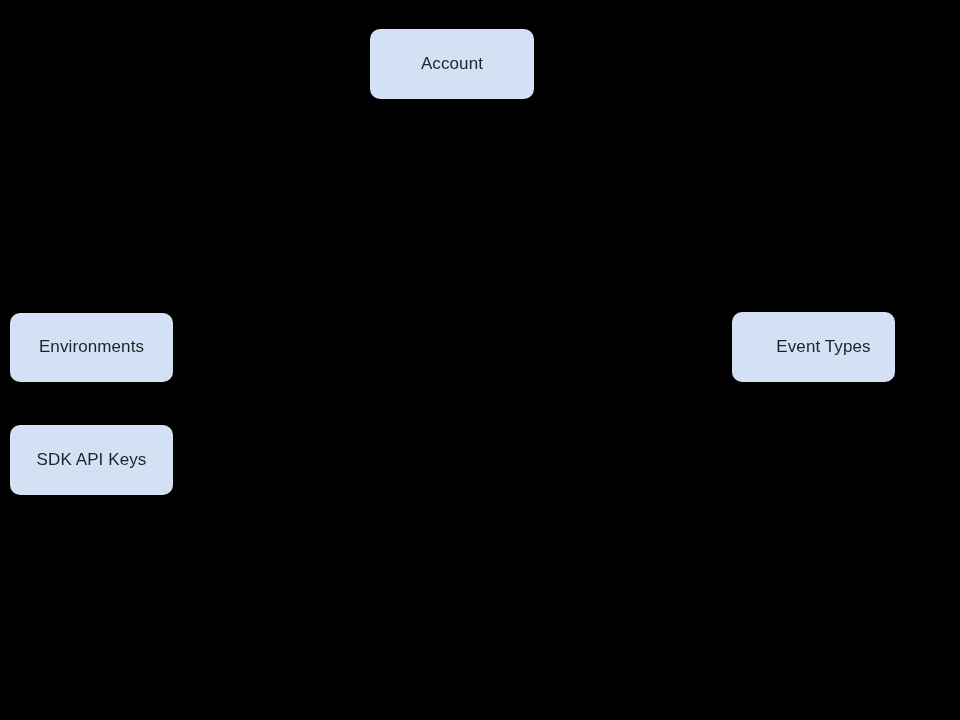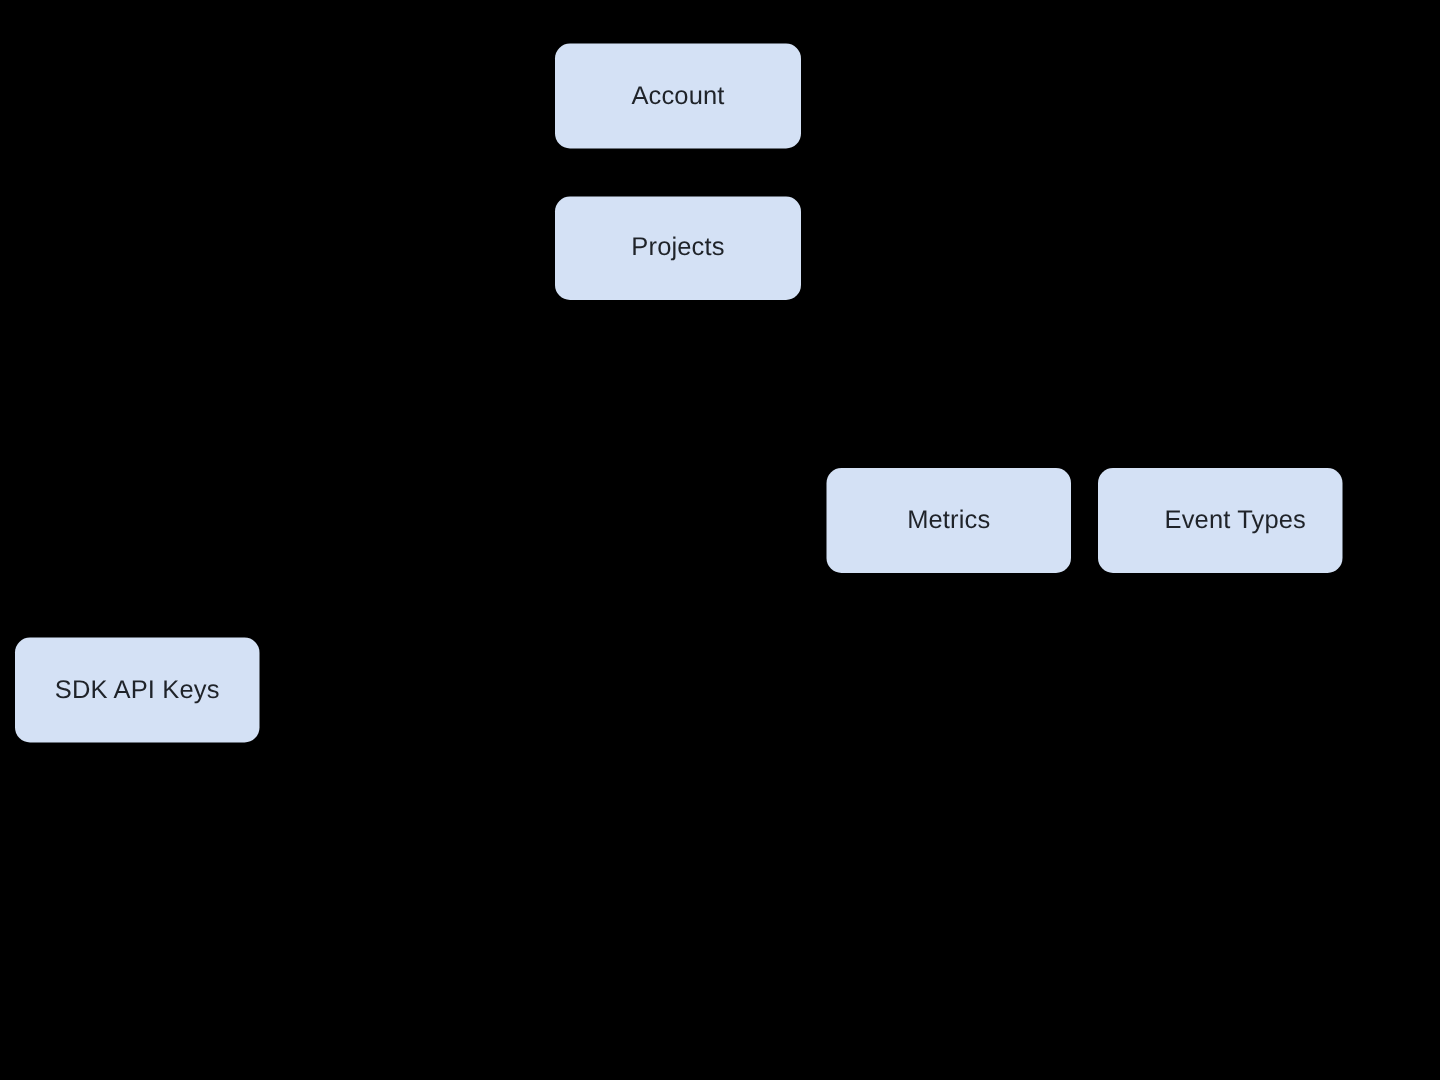--- a/index.html
+++ b/index.html
@@ -62,30 +62,27 @@
 </style>
 </head>
 <body>
 
 <div id="canvas">
 
   <div class="node n-account">
     <span class="node-label">Account</span>
   </div>
 
-  <div class="node n-projects">
-    <span class="node-label">Projects</span>
+
+  <div class="node n-environments">
+    <span class="node-label">Environments</span>
   </div>
 
 
 
-
-  <div class="node n-metrics">
-    <span class="node-label">Metrics</span>
-  </div>
 
   <div class="node n-event-types">
     <span class="node-label">Event Types</span>
   </div>
 
   <div class="node n-sdk-api-keys">
     <span class="node-label">SDK API Keys</span>
   </div>
 
 </div>

